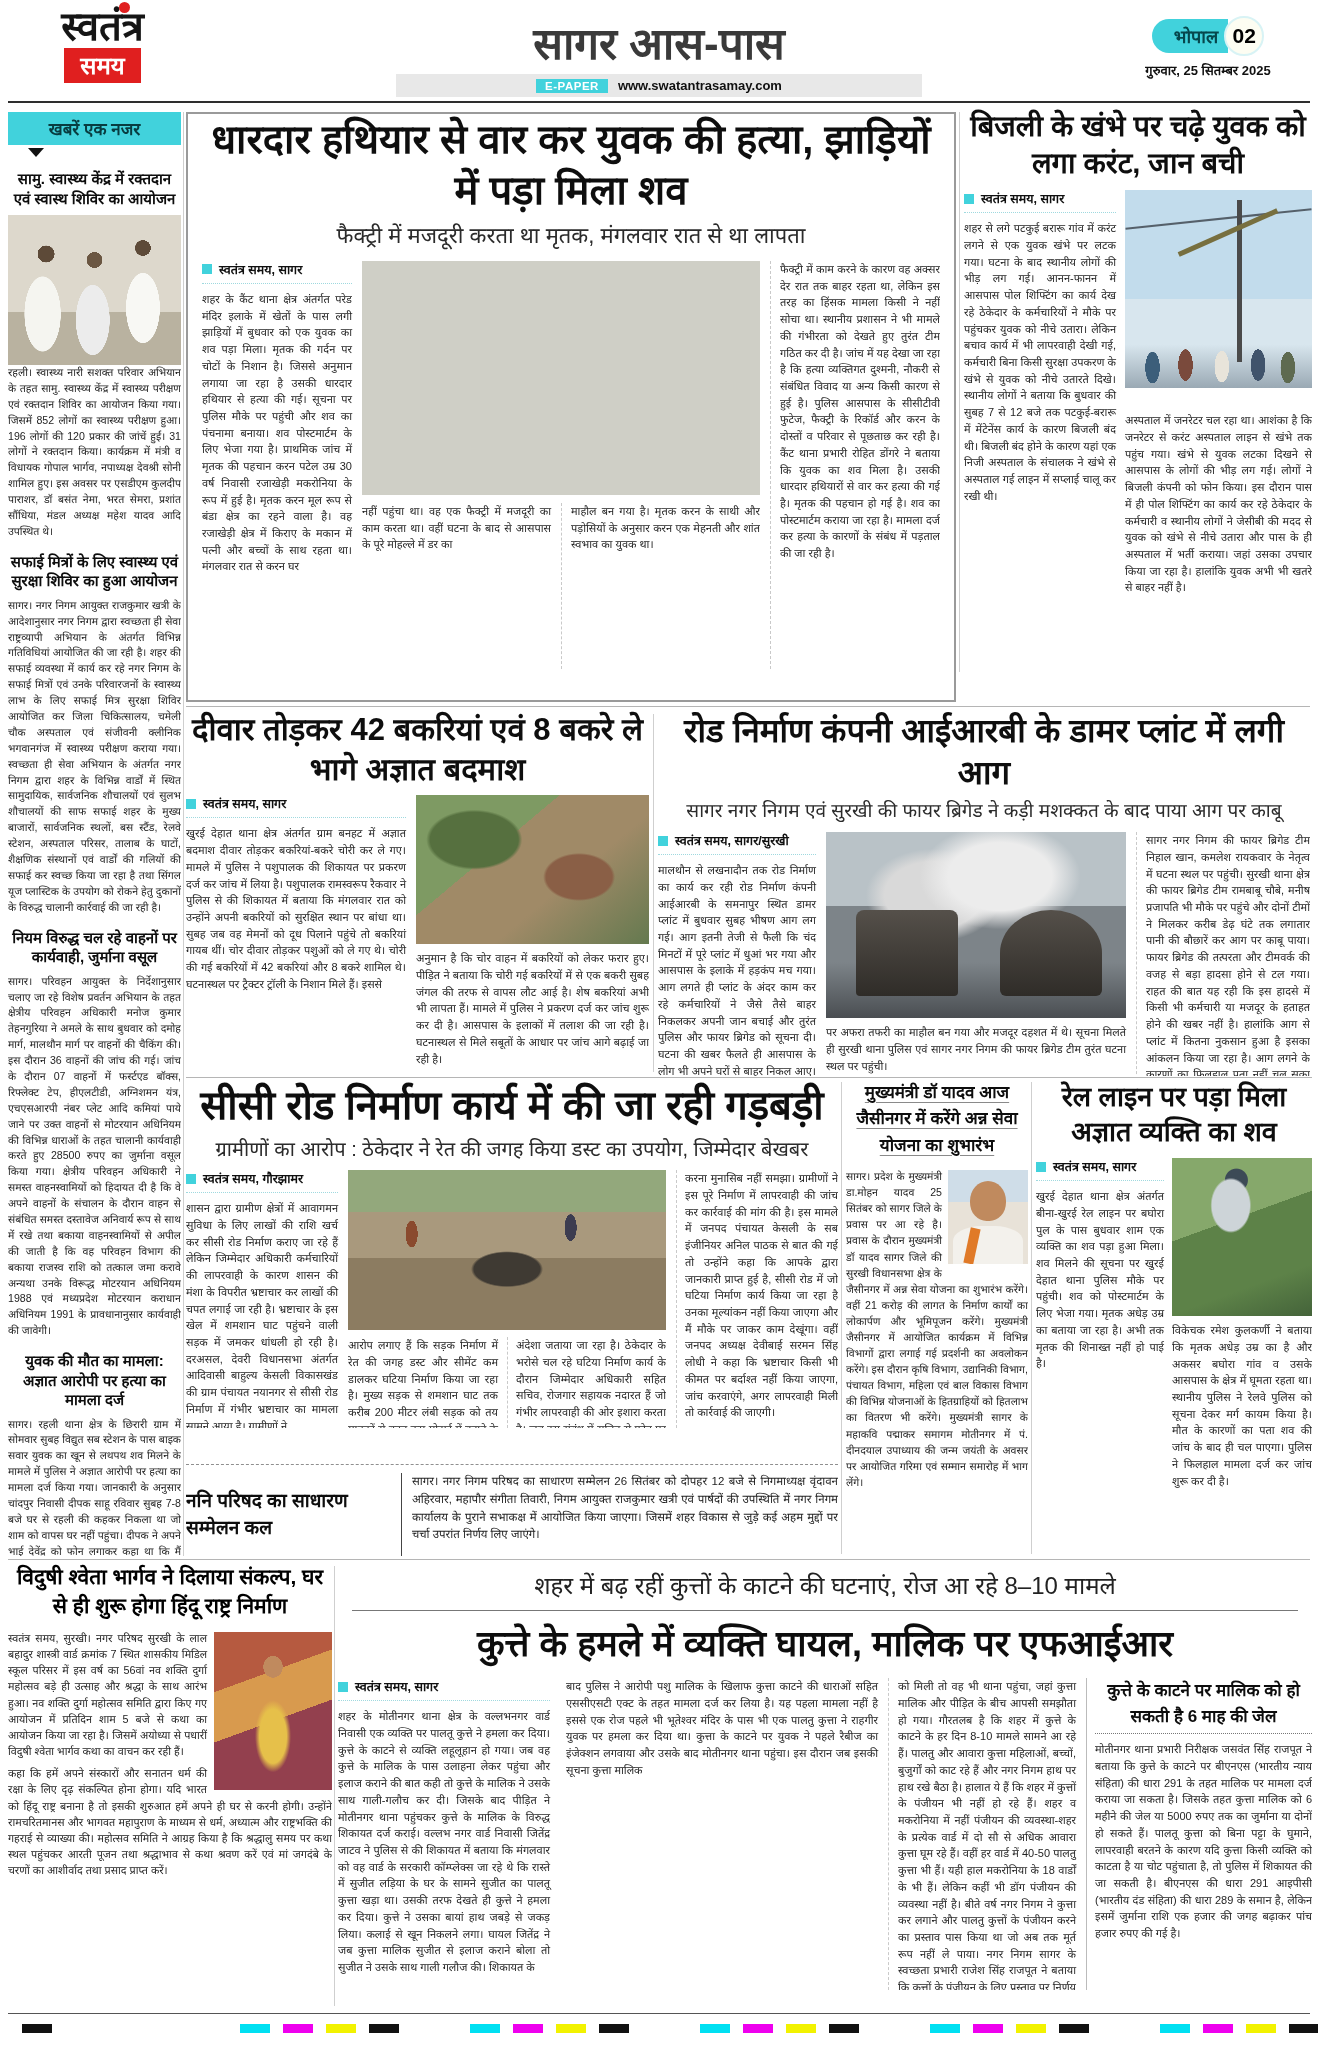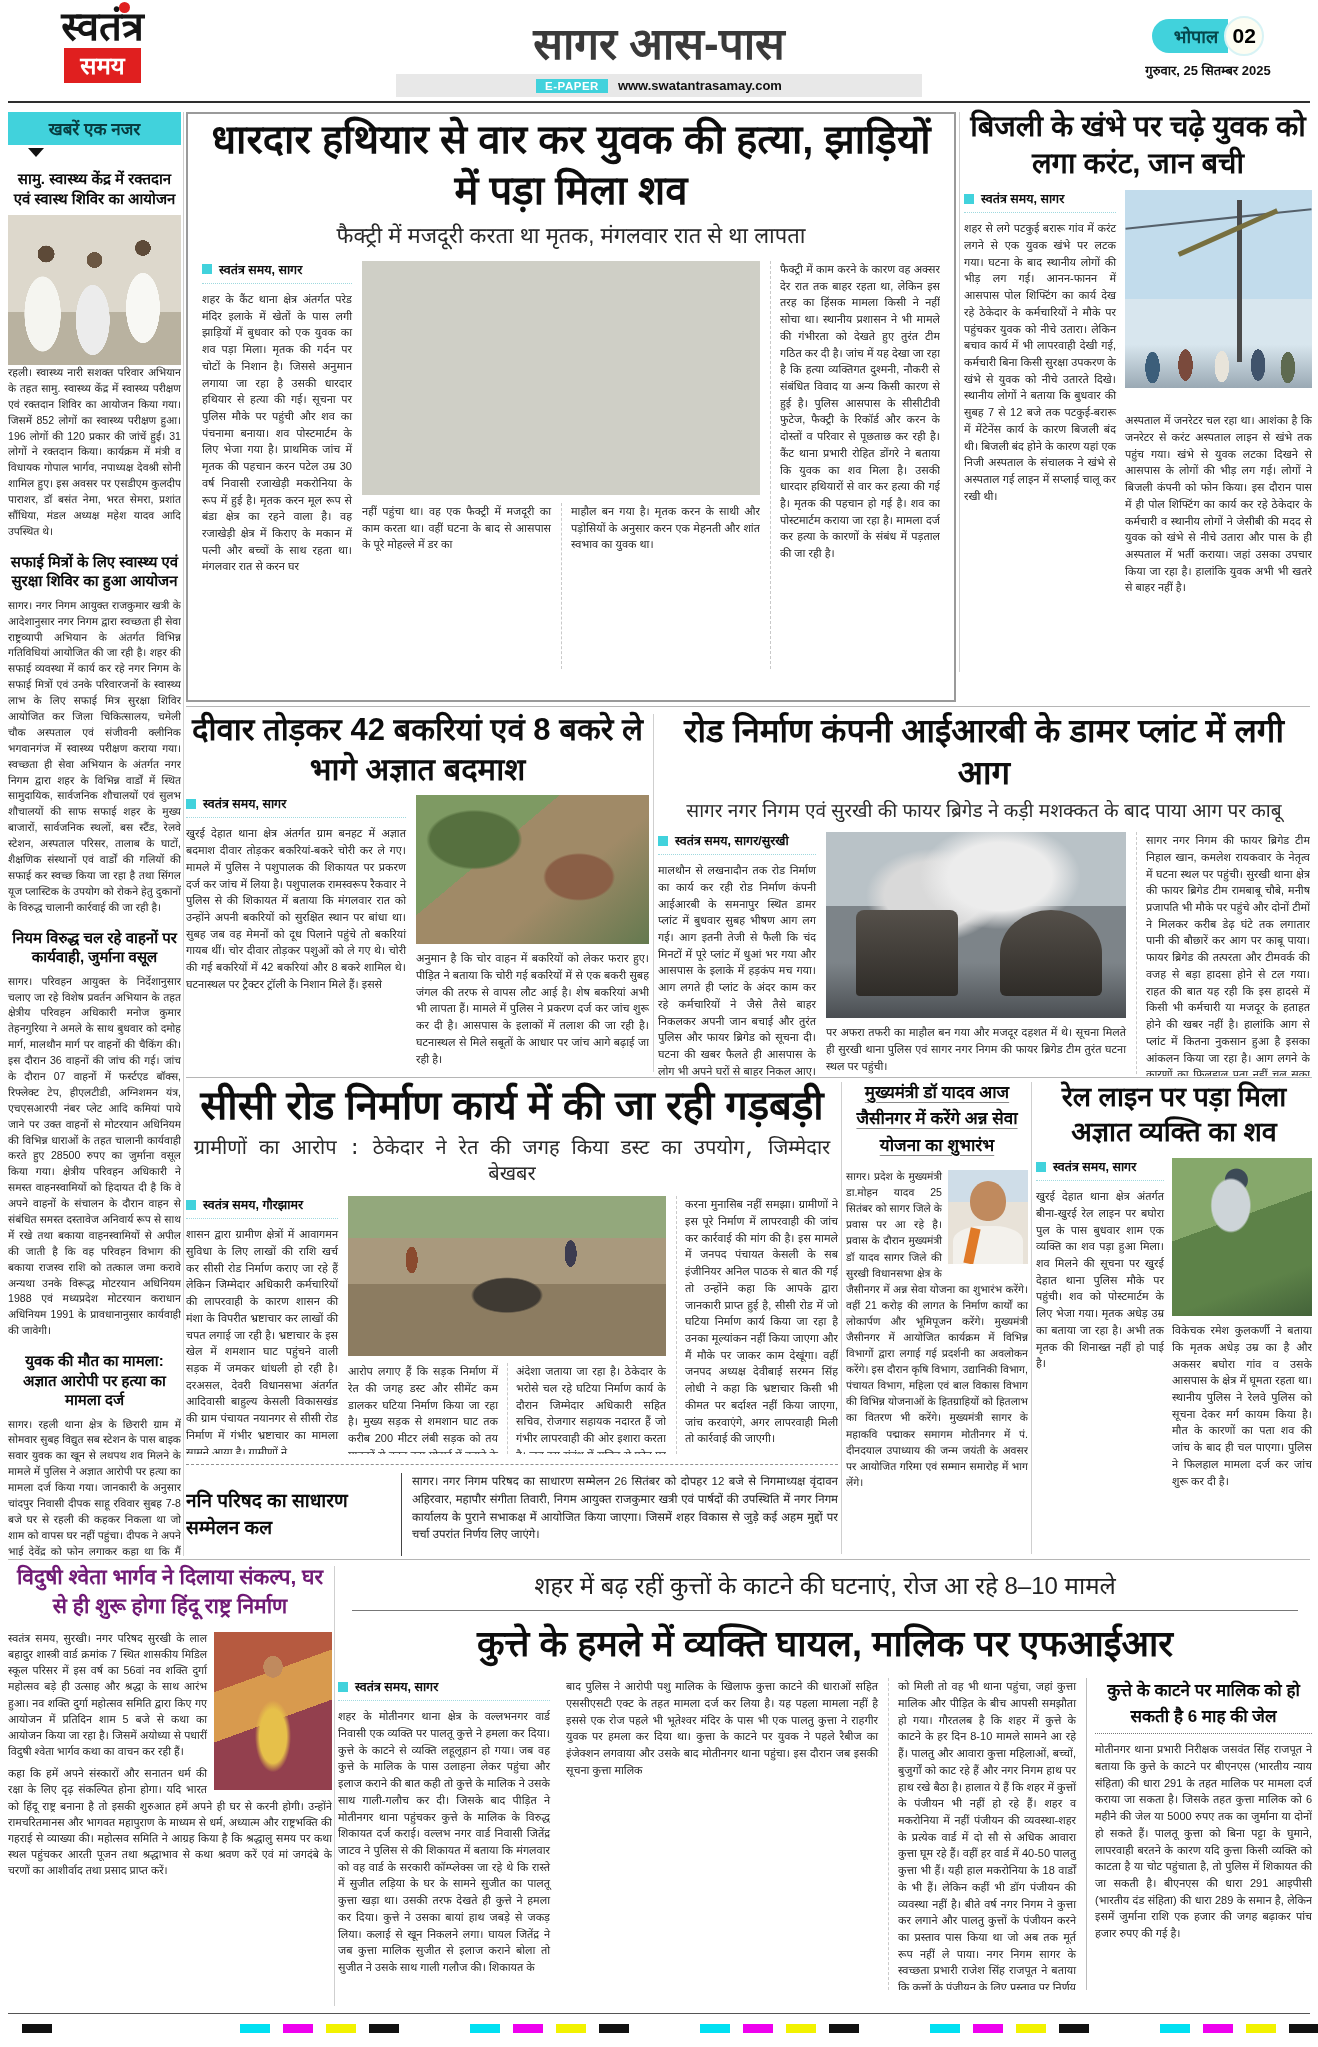--- a/index.html
+++ b/index.html
@@ -108,21 +108,21 @@
  radial-gradient(110px 75px at 36% 34%,#d9d9d9 0 45%,transparent 62%),
  linear-gradient(180deg,#b9c2c7 0 40%,#7d8489 40% 70%,#4a4e52);}
 .tank{position:absolute;bottom:12%;width:34%;height:46%;background:linear-gradient(180deg,#55504a,#2f2c28);border-radius:8px 8px 4px 4px;}
 .tank.t1{left:10%;}
 .tank.t2{right:8%;border-radius:50% 50% 6px 6px;}
 .f-right{flex:1;border-left:1px dashed #c9c9c9;padding-left:9px;}
 
 
 #ccroad{left:186px;top:1080px;width:652px;height:380px;}
 #ccroad .hl{font-size:40px;}
-#ccroad .sub{font-size:20px;margin-top:5px;font-family:Liberation Mono, monospace;}
+#ccroad .sub{font-size:20px;margin-top:5px;}
 .c-content{display:flex;gap:10px;margin-top:8px;height:258px;overflow:hidden;}
 .c-left{width:152px;flex:0 0 auto;}
 .c-mid{width:318px;flex:0 0 auto;display:flex;flex-direction:column;gap:7px;}
 .ph-road{height:160px;background:
  radial-gradient(60px 30px at 50% 62%,#3f3a33 0 55%,transparent 60%),
  radial-gradient(10px 22px at 20% 40%,#8a4a2e 0 60%,transparent 61%),
  radial-gradient(10px 22px at 70% 36%,#3c3c50 0 60%,transparent 61%),
  linear-gradient(180deg,#93a87c 0 26%,#a9997d 26% 55%,#8c7c61 55%);}
 .c-mid-cols{display:flex;gap:9px;flex:1;overflow:hidden;}
 .c-mid-cols>div{flex:1;}
@@ -149,21 +149,21 @@
  radial-gradient(20px 20px at 46% 14%,#3c4a56 0 55%,transparent 60%),
  linear-gradient(160deg,#86a86b 0 40%,#5d8248 40% 75%,#44633a);}
 
 
 #council{left:186px;top:1464px;width:652px;height:92px;border-top:1px dashed #8f8f8f;display:flex;align-items:stretch;padding-top:8px;gap:10px;position:absolute;overflow:hidden;}
 .cn-head{width:205px;flex:0 0 auto;font-size:19px;font-weight:bold;line-height:1.4;display:flex;align-items:center;color:#0d0d0d;}
 .cn-body{flex:1;border-left:1.5px solid #444;padding-left:10px;font-size:11.5px;line-height:1.55;text-align:justify;color:#242424;}
 
 
 #shweta{left:8px;top:1562px;width:324px;height:444px;}
-#shweta h2{font-size:21px;font-weight:bold;text-align:center;line-height:1.4;color:#701a75;}
+#shweta h2{font-size:21px;font-weight:bold;text-align:center;line-height:1.4;color:#000000;}
 #shweta .body{margin-top:9px;font-size:10.8px;line-height:1.5;text-align:justify;color:#242424;}
 #shweta .body p+p{margin-top:6px;}
 .ph-stage{float:right;width:118px;height:158px;margin:2px 0 5px 7px;background:
  radial-gradient(16px 18px at 50% 22%,#c08a5e 0 60%,transparent 61%),
  radial-gradient(30px 60px at 50% 66%,#e6c04a 0 45%,transparent 60%),
  linear-gradient(160deg,#b65a40 0 30%,#d89a4e 30% 55%,#93404e 55%);}
 
 
 #dog{left:338px;top:1566px;width:974px;height:440px;}
 .d-kicker{font-size:24px;text-align:center;color:#222;padding:4px 0 9px;border-bottom:1.5px solid #777;margin:0 14px;line-height:1.3;}

